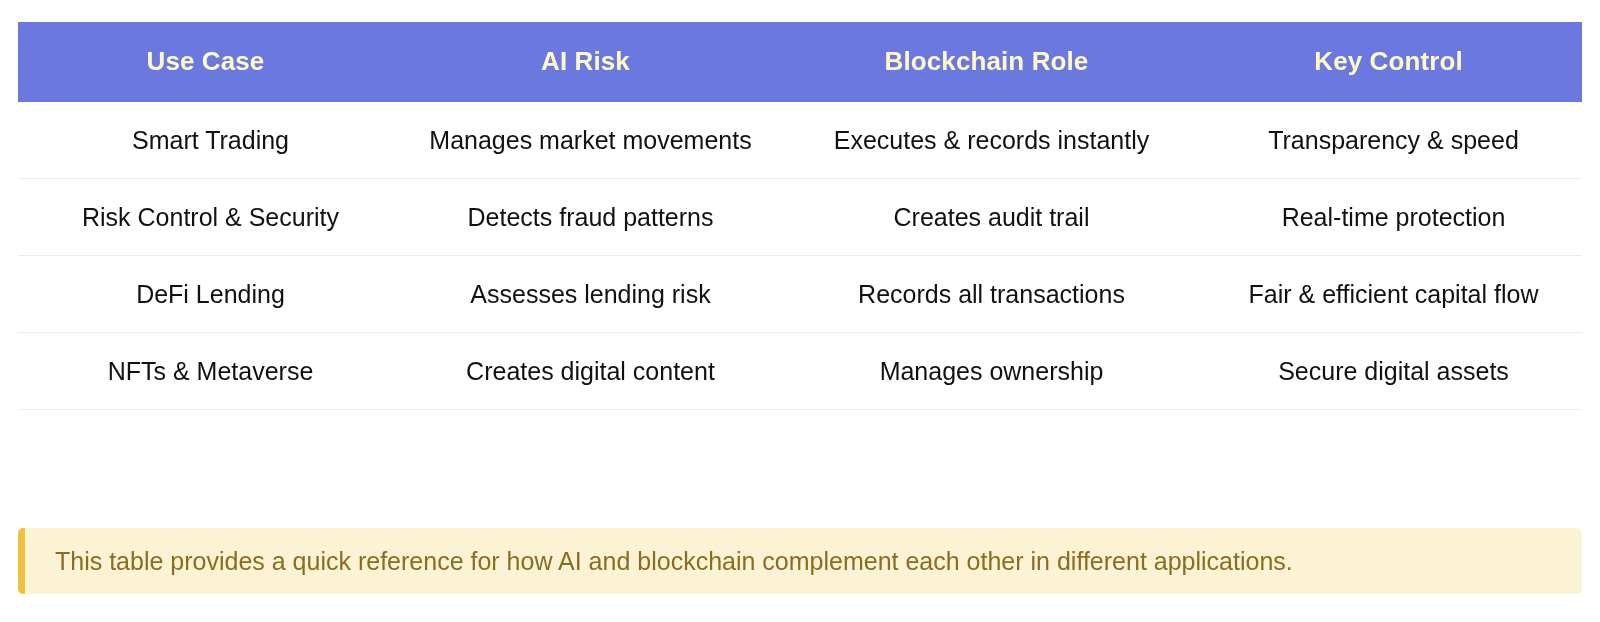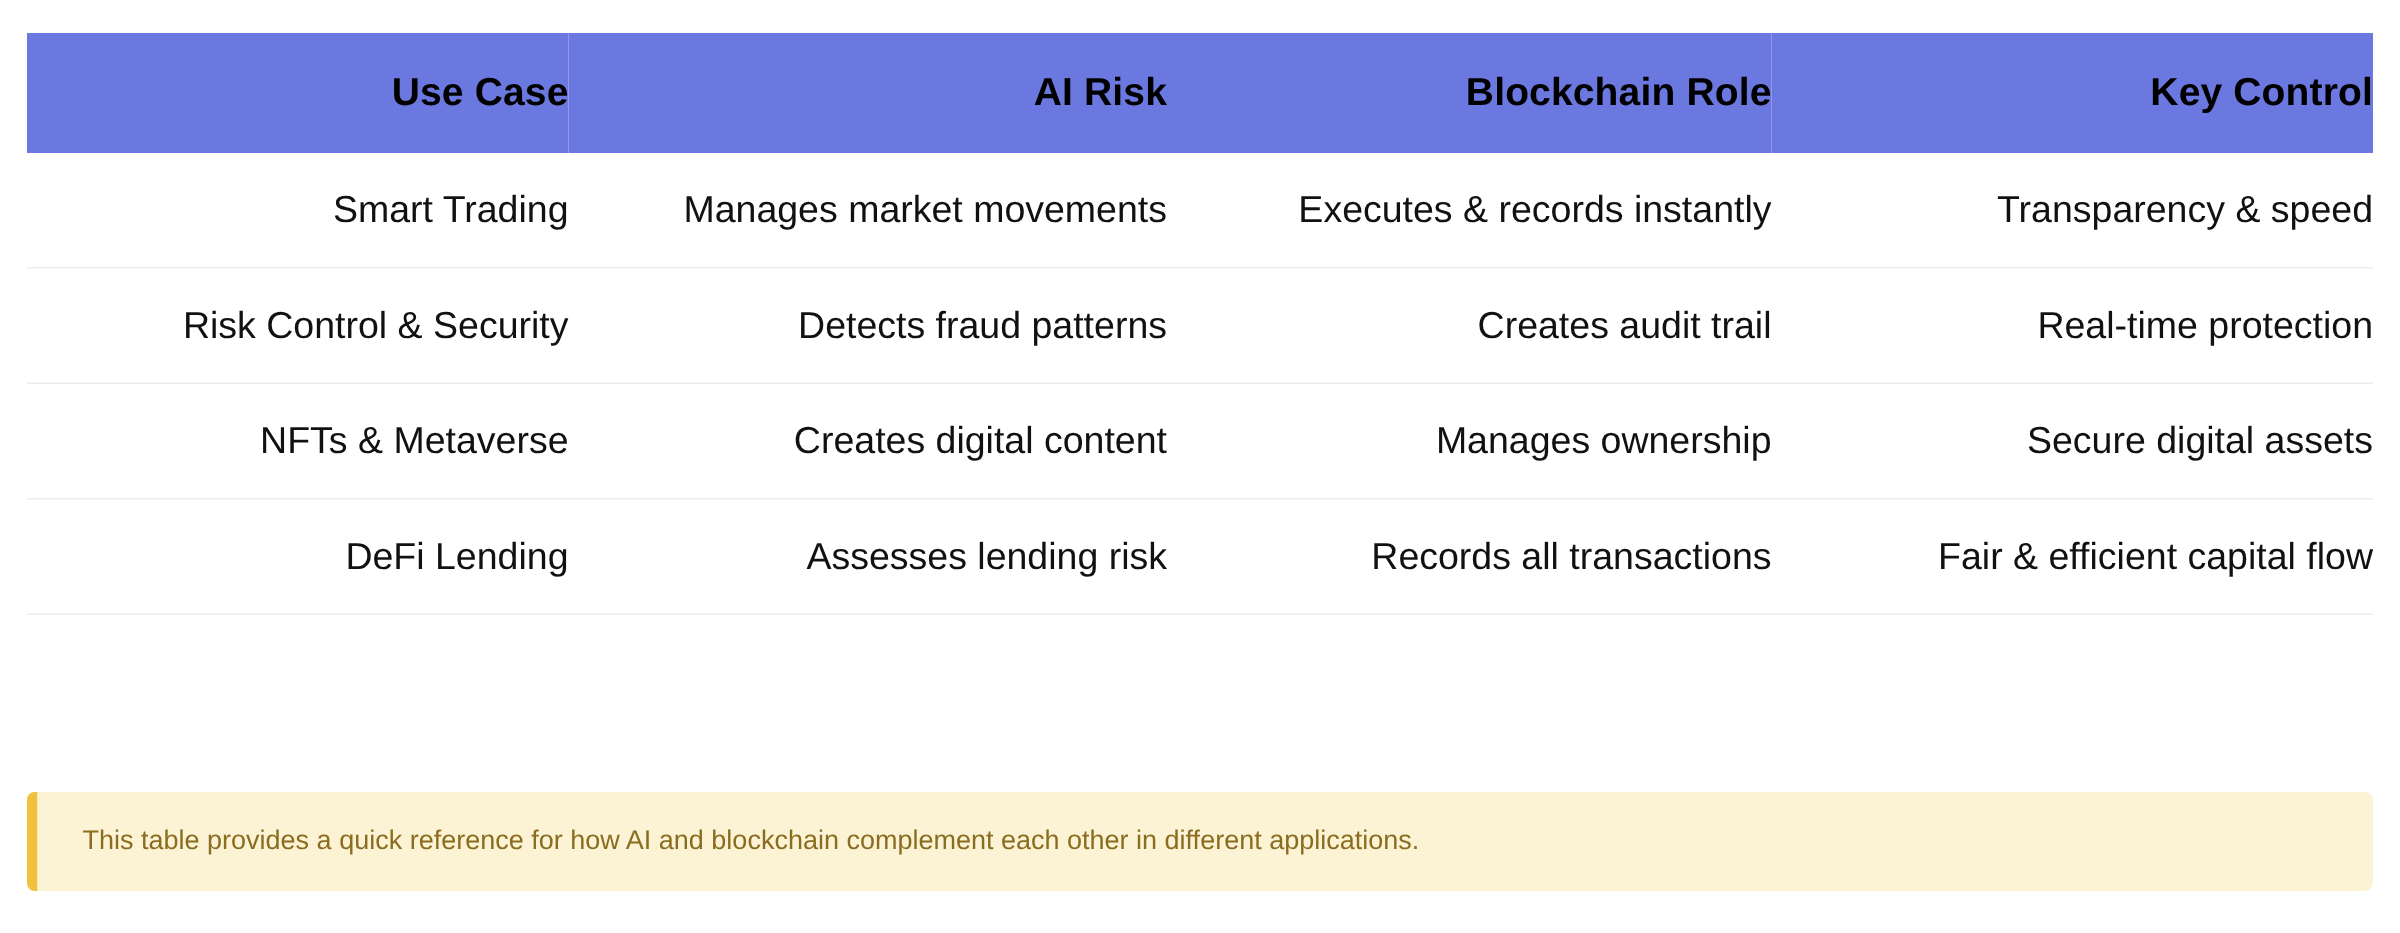--- a/index.html
+++ b/index.html
@@ -32,37 +32,37 @@
     table-layout: fixed;
   }
 
   #comparison-table col.c0 { width: 361px; }
   #comparison-table col.c1 { width: 399px; }
   #comparison-table col.c2 { width: 403px; }
   #comparison-table col.c3 { width: 401px; }
 
   #comparison-table thead th {
     background: #6B78E0;
-    color: #000000;
+    color: #fef9c3;
     font-size: 26px;
     font-weight: bold;
-    text-align: right;
+    text-align: center;
     padding: 24px 0 24px 14px;
     line-height: 1.15;
     letter-spacing: 0.1px;
     border: 0;
     height: 32px;
     box-sizing: content-box;
   }
 
   #comparison-table tbody td {
     font-size: 25px;
     font-weight: normal;
     color: #111111;
-    text-align: right;
+    text-align: center;
     padding: 20px 0 20px 24px;
     border-bottom: 1px solid #ECECEC;
     line-height: 1.2;
     height: 36px;
     box-sizing: content-box;
     white-space: nowrap;
     overflow: hidden;
   }
 
   
@@ -75,21 +75,21 @@
     box-sizing: border-box;
     background: #FCF3D4;
     border-left: 7px solid #EFC13C;
     border-radius: 5px;
     display: flex;
     align-items: center;
   }
 
   #table-note .note-text {
     color: #8A6D20;
-    font-size: 18px;
+    font-size: 25px;
     line-height: 1.3;
     padding-left: 30px;
     padding-right: 20px;
     white-space: nowrap;
   }
 </style>
 </head>
 <body>
 
 <div id="page">
@@ -116,30 +116,30 @@
         <td>Executes &amp; records instantly</td>
         <td>Transparency &amp; speed</td>
       </tr>
       <tr>
         <td>Risk Control &amp; Security</td>
         <td>Detects fraud patterns</td>
         <td>Creates audit trail</td>
         <td>Real-time protection</td>
       </tr>
       <tr>
+        <td>DeFi Lending</td>
+        <td>Assesses lending risk</td>
+        <td>Records all transactions</td>
+        <td>Fair &amp; efficient capital flow</td>
+      </tr>
+      <tr>
         <td>NFTs &amp; Metaverse</td>
         <td>Creates digital content</td>
         <td>Manages ownership</td>
         <td>Secure digital assets</td>
-      </tr>
-      <tr>
-        <td>DeFi Lending</td>
-        <td>Assesses lending risk</td>
-        <td>Records all transactions</td>
-        <td>Fair &amp; efficient capital flow</td>
       </tr>
     </tbody>
   </table>
 
   <div id="table-note">
     <span class="note-text">This table provides a quick reference for how AI and blockchain complement each other in different applications.</span>
   </div>
 
 </div>
 

